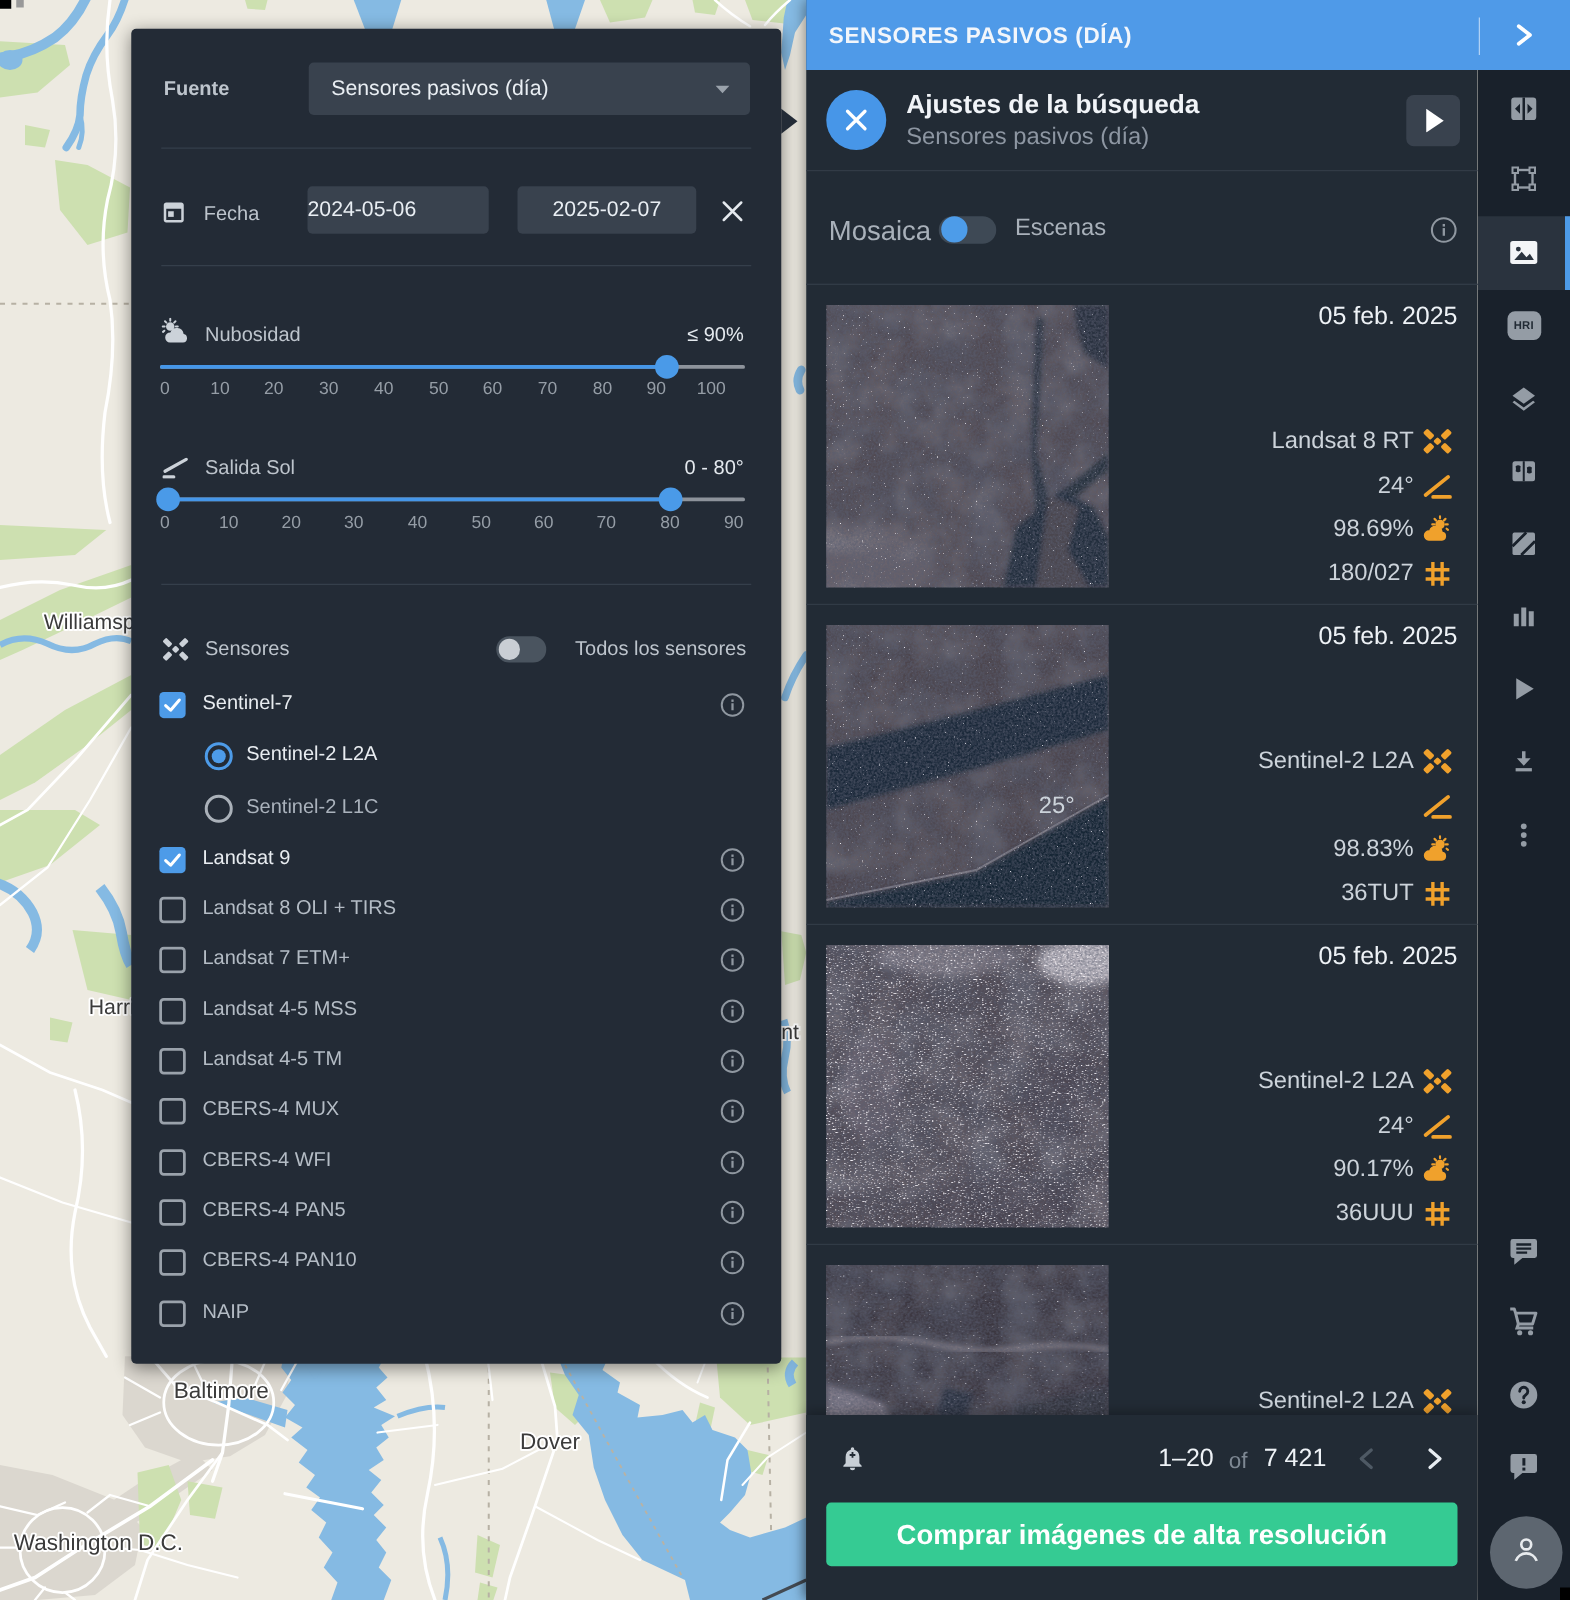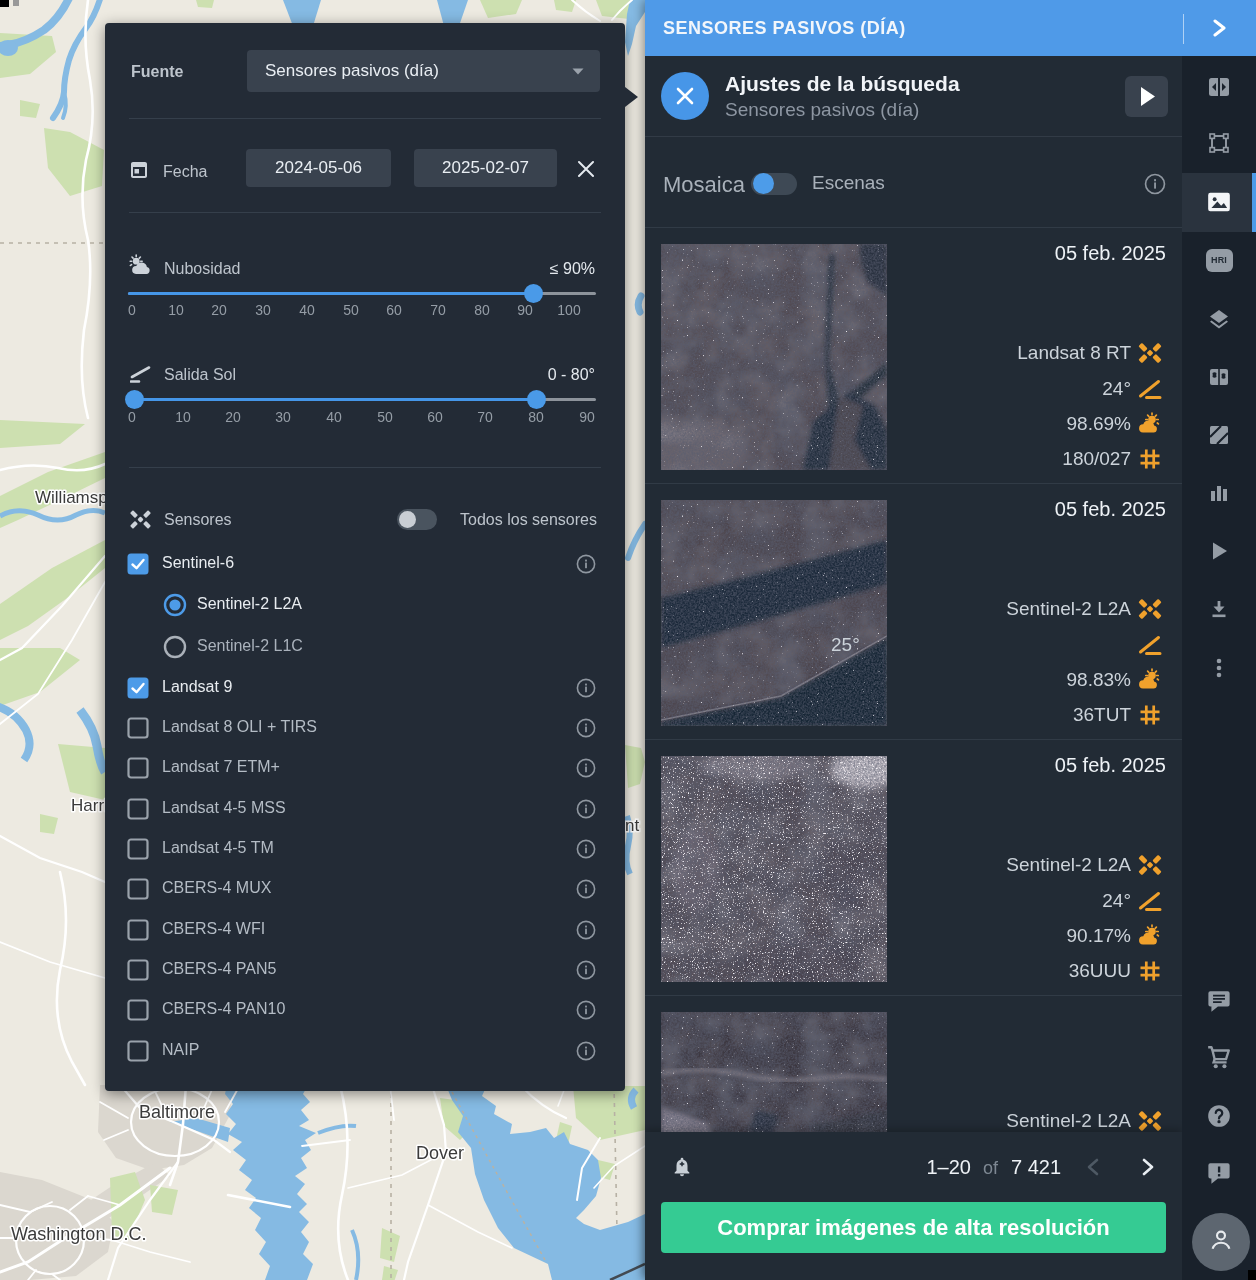--- a/index.html
+++ b/index.html
@@ -509,21 +509,21 @@
       <svg style="position:absolute;right:16px;top:18px;" width="12" height="7">
           <path d="M0.5,0.5 L11.5,0.5 L6,6.5 Z" fill="#9aa2ab"></path>
         </svg>
     </div>
     <div class="divider" style="top:95px;"></div>
     <svg style="position:absolute;left:24px;top:137px;" width="20" height="20" viewBox="0 0 20 20">
         <path fill="#ccd2d9" d="M16,2 L4,2 C2.9,2 2,2.9 2,4 L2,16 C2,17.1 2.9,18 4,18 L16,18 C17.1,18 18,17.1 18,16 L18,4 C18,2.9 17.1,2 16,2 Z M16,16 L4,16 L4,7 L16,7 Z"></path>
         <rect x="5.5" y="9" width="4.5" height="4.5" fill="#ccd2d9"></rect>
       </svg>
     <div class="flabel" style="position:absolute;left:58px;top:140px;">Fecha</div>
-    <div style="position:absolute;left:141px;top:126px;width:145px;height:38px;background:#39424e;border-radius:4px;color:#e9eef3;font-size:17px;line-height:38px;text-align:center;">2024-05-06</div>
+    <div style="position:absolute;left:141px;top:126px;width:145px;height:38px;background:#39424e;border-radius:4px;color:#e9eef3;font-size:17px;line-height:38px;">2024-05-06</div>
     <div style="position:absolute;left:309px;top:126px;width:143px;height:38px;background:#39424e;border-radius:4px;color:#e9eef3;font-size:17px;line-height:38px;text-align:center;">2025-02-07</div>
     <svg style="position:absolute;left:472px;top:137px;" width="18" height="18">
         <path d="M2,2 L16,16 M16,2 L2,16" stroke="#e4e9ee" stroke-width="2" stroke-linecap="round"></path>
       </svg>
     <div class="divider" style="top:189px;"></div>
 
     <svg style="position:absolute;left:23px;top:231px;" width="24" height="24" viewBox="0 0 24 24">
         <g fill="#ccd2d9">
           <circle cx="8.2" cy="7.2" r="3.4"></circle>
           <path d="M8.2,1 L8.2,2.5 M2.2,7.2 L3.7,7.2 M12.7,7.2 L14.2,7.2 M4,3 L5.1,4.1 M12.4,3 L11.3,4.1 M3.5,10.6 L2.4,11.5" stroke="#ccd2d9" stroke-width="1.6" stroke-linecap="round"></path>
@@ -582,21 +582,21 @@
         </g>
       </svg>
     <div class="flabel" style="position:absolute;left:59px;top:488px;">Sensores</div>
     <div style="position:absolute;left:292px;top:486px;width:40px;height:21px;border-radius:11px;background:#4a545f;"></div>
     <div style="position:absolute;left:294px;top:488px;width:17px;height:17px;border-radius:50%;background:#c9ced4;"></div>
     <div class="flabel" style="position:absolute;right:28px;top:488px;">Todos los sensores</div>
     <svg style="position:absolute;left:22px;top:530px;" width="22" height="22">
         <rect x="0.5" y="0.5" width="21" height="21" rx="3.5" fill="#4d9be8"></rect>
         <path d="M5.5,11.5 L9.5,15.2 L16.5,7" fill="none" stroke="#fff" stroke-width="2.4" stroke-linecap="round" stroke-linejoin="round"></path>
       </svg>
-      <div style="position:absolute;left:57px;top:531px;color:#e8ecf0;font-size:16px;">Sentinel-6</div>
+      <div style="position:absolute;left:57px;top:531px;color:#e8ecf0;font-size:16px;">Sentinel-7</div>
       <svg style="position:absolute;left:471px;top:531px;" width="20" height="20" viewBox="0 0 20 20">
         <circle cx="10" cy="10" r="8.6" fill="none" stroke="#8f97a0" stroke-width="1.6"></circle>
         <rect x="9.1" y="8.6" width="1.8" height="5.6" fill="#8f97a0"></rect>
         <rect x="9.1" y="5.6" width="1.8" height="1.9" fill="#8f97a0"></rect>
       </svg>
     <svg style="position:absolute;left:58px;top:570px;" width="24" height="24">
         <circle cx="12" cy="12" r="10" fill="none" stroke="#4d9be8" stroke-width="2.4"></circle>
         <circle cx="12" cy="12" r="5.6" fill="#4d9be8"></circle>
       </svg>
       <div style="position:absolute;left:92px;top:572px;color:#e8ecf0;font-size:16px;">Sentinel-2 L2A</div>

